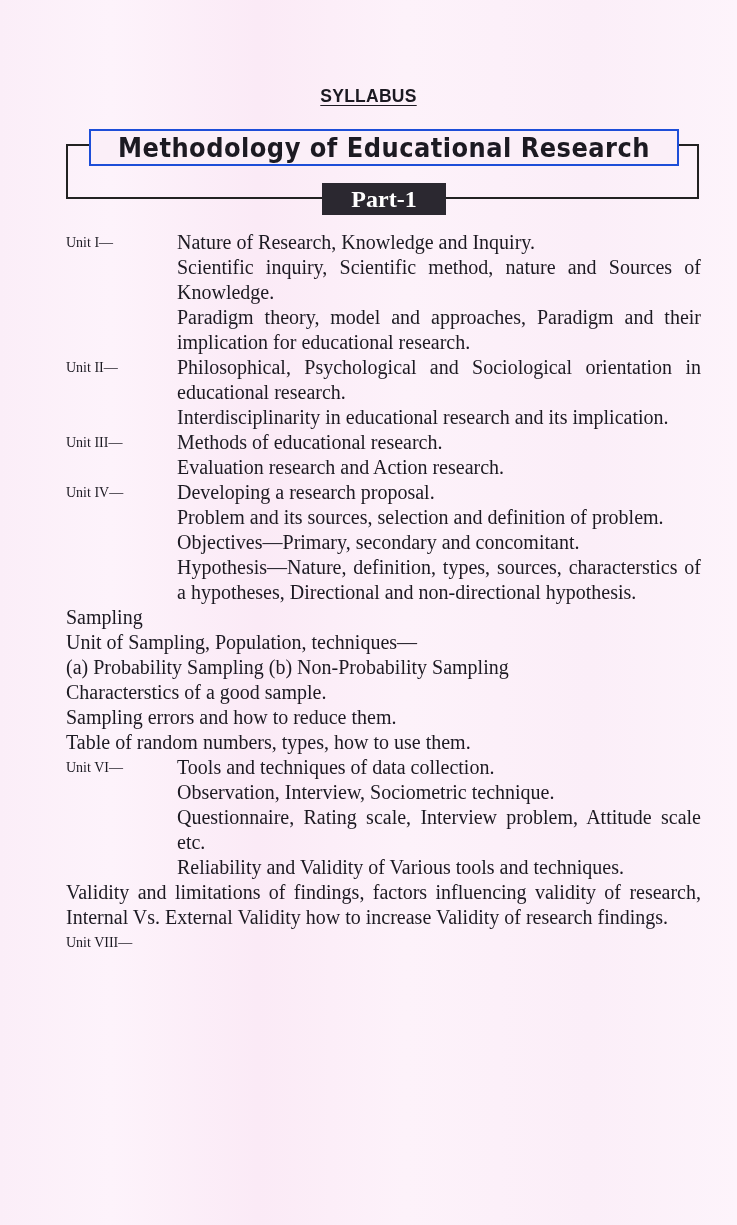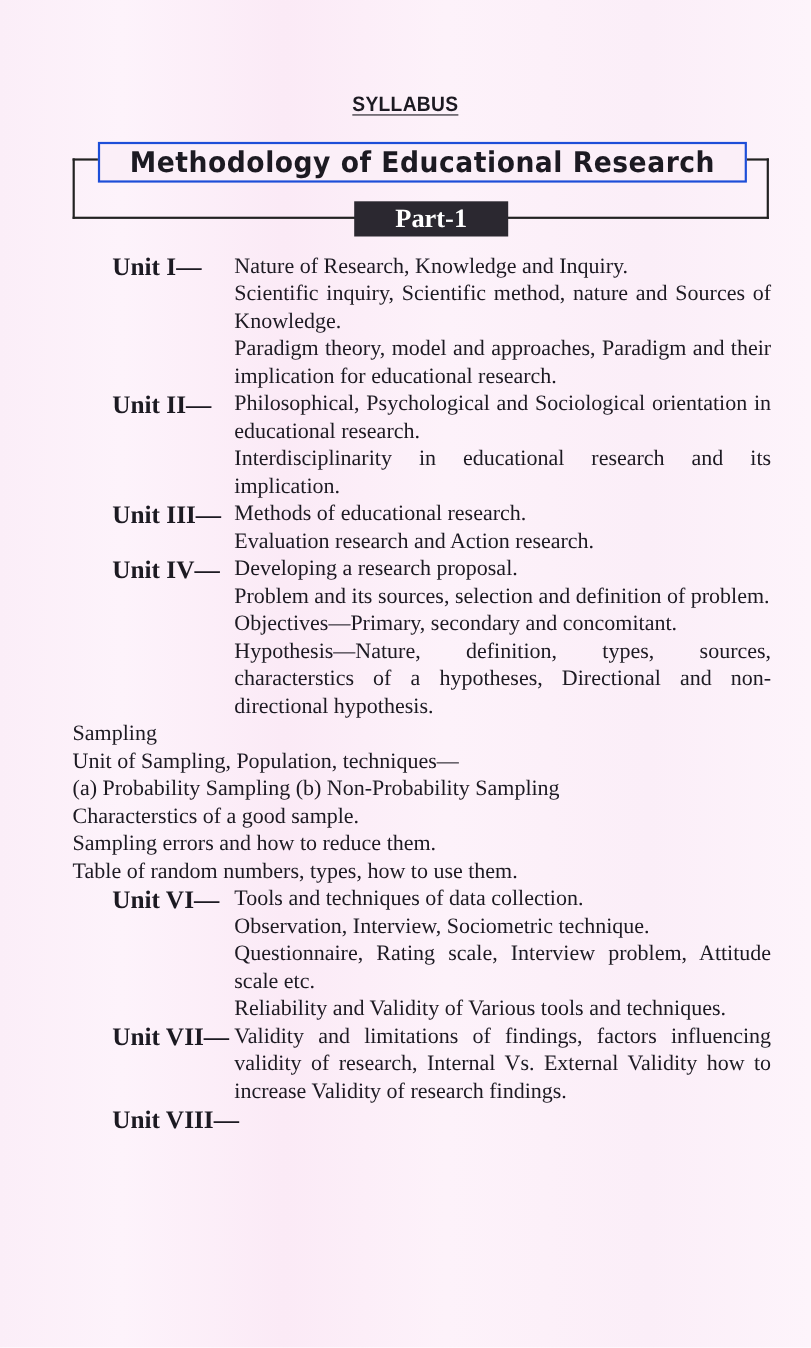--- a/index.html
+++ b/index.html
@@ -31,30 +31,30 @@
     border: 2px solid #1d4ed8; box-sizing: border-box;
     background: #fbeff8;
     display: flex; align-items: center; justify-content: center;
   }
   .title-text {
     font-family: "DejaVu Sans", sans-serif; font-weight: bold;
     font-size: 26px; letter-spacing: 0.5px; color: #1c1a22;
     transform: scaleX(0.93); white-space: nowrap;
   }
   .part-box {
-    position: absolute; left: 322px; top: 183px; width: 140px; height: 32px;
+    position: absolute; left: 322px; top: 183px; width: 124px; height: 32px;
     background: #2b2830; color: #fff;
     display: flex; align-items: center; justify-content: center;
   }
   .part-text { font-family: "Liberation Serif", serif; font-weight: bold; font-size: 24px; }
   .units { position: absolute; left: 66px; top: 230px; width: 635px; }
   .unit { display: flex; }
   .unit-label {
     width: 111px; flex: 0 0 111px;
-    font-weight: bold; font-size: 23px; line-height: 25px; white-space: nowrap; margin-left: 36px;
+    font-weight: normal; font-size: 14px; line-height: 25px; white-space: nowrap;
   }
   .unit-lines { flex: 1; }
   .line {
     font-size: 20px; line-height: 25px; text-align: justify;
   }
 </style>
 </head>
 <body>
 
 <div class="page">
@@ -117,21 +117,20 @@
       <div class="unit">
         <div class="unit-label">Unit VI—</div>
         <div class="unit-lines">
           <div class="line">Tools  and techniques of data collection.</div>
           <div class="line">Observation, Interview, Sociometric technique.</div>
           <div class="line">Questionnaire, Rating scale, Interview problem, Attitude scale etc.</div>
           <div class="line">Reliability and Validity of Various tools and techniques.</div>
         </div>
       </div>
       <div class="unit">
-        <div class="unit-label">Unit VII—</div>
         <div class="unit-lines">
           <div class="line">Validity and limitations of findings, factors influencing validity of research, Internal Vs. External Validity how to increase Validity of research findings.</div>
         </div>
       </div>
       <div class="unit">
         <div class="unit-label">Unit VIII—</div>
       </div>
     </div>
 </div>
 

